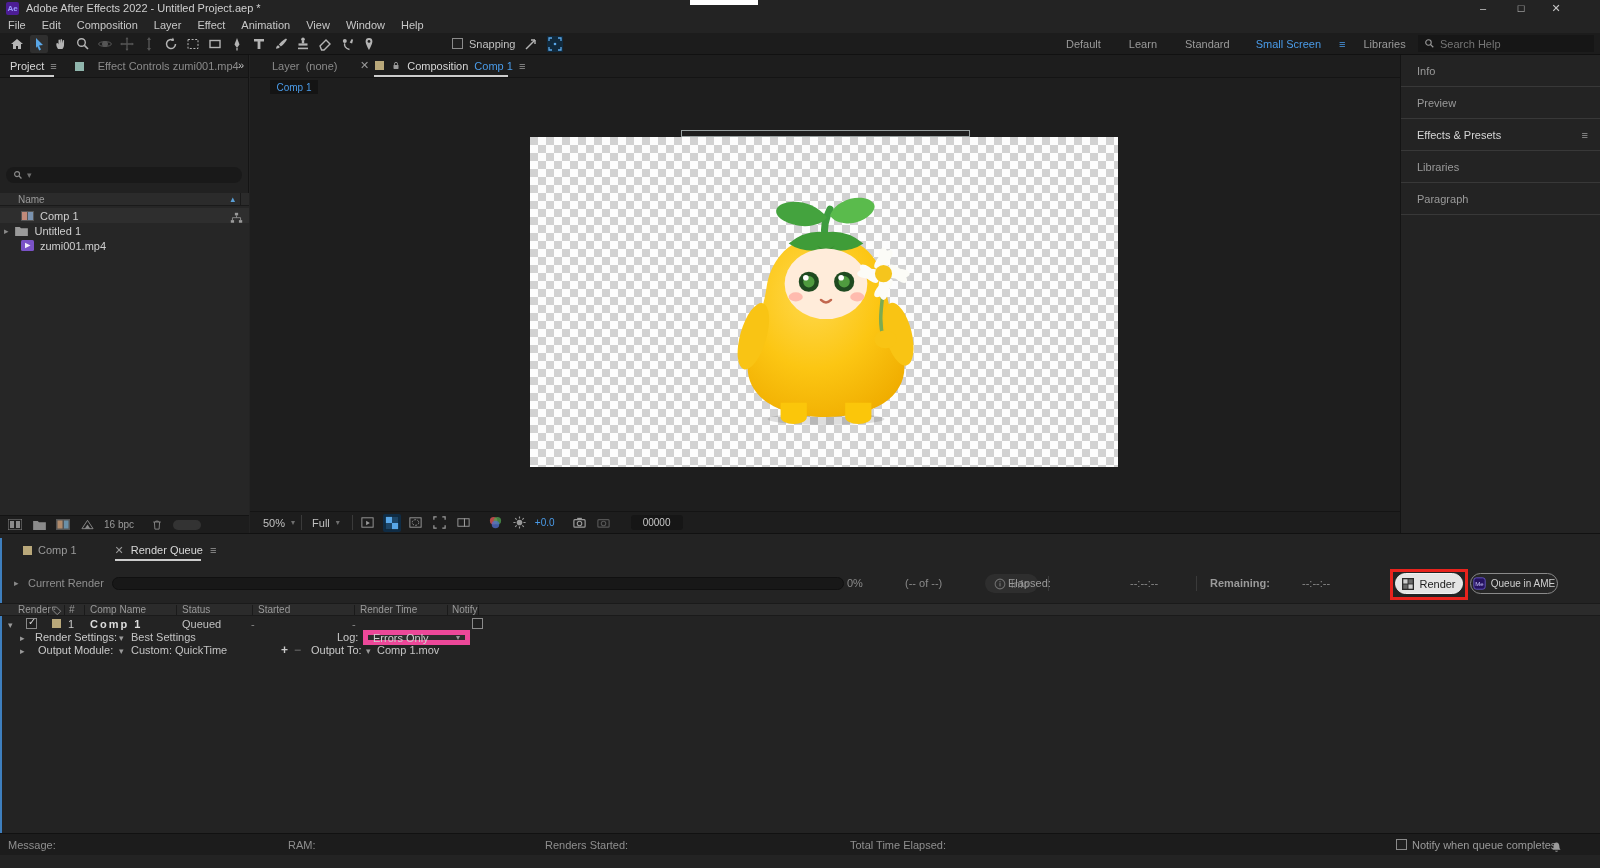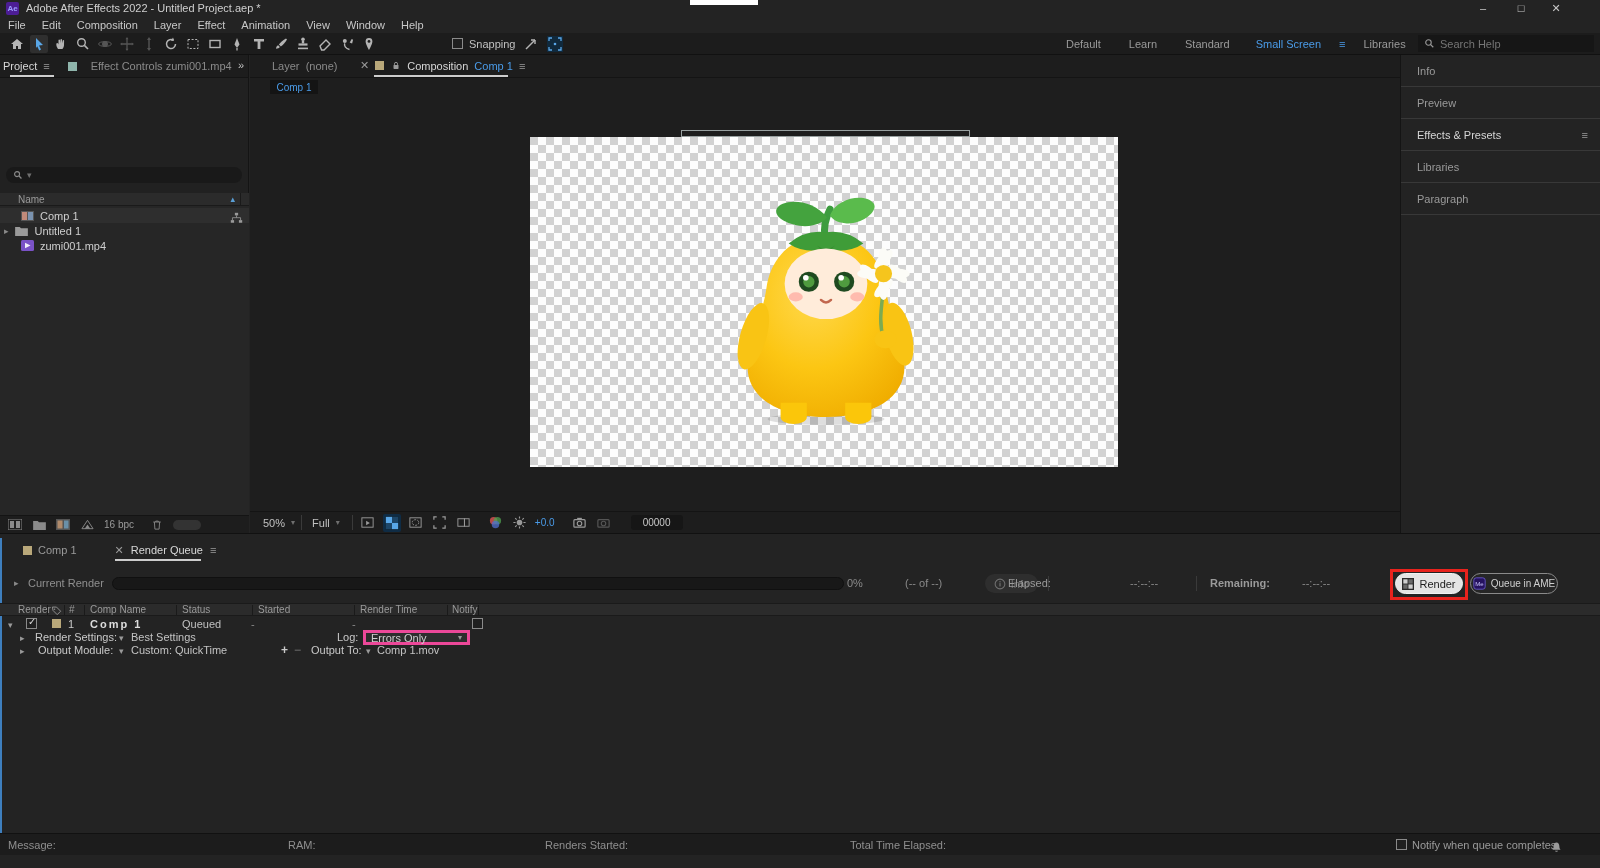--- a/index.html
+++ b/index.html
@@ -175,21 +175,21 @@
   <span class="i" style="width:12px;height:12px">
       <svg width="11" height="11" viewBox="0 0 16 16">
         <circle cx="6.5" cy="6.5" r="4" fill="none" stroke="#9a9a9a" stroke-width="1.6"></circle>
         <path d="M9.6 9.6L13.5 13.5" stroke="#9a9a9a" stroke-width="1.8"></path>
       </svg>
     </span>
   <input style="background: transparent; border: none; outline: none; color: rgb(154, 154, 154); font-family: inherit; font-size: 11px; width: 145px;" placeholder="Search Help">
 </div>
 
 <div class="abs" style="left:0;top:55px;width:249px;height:478px;border-right:1px solid #141414;background:#212121">
-  <div class="panel-tabstrip row" style="gap:6px;padding-left:3px;position:relative">
+  <div class="panel-tabstrip row" style="gap:6px;padding-left:10px;position:relative">
     <span style="color:#d8d8d8">Project</span>
     <span style="color:#9a9a9a">≡</span>
     <span class="row" style="gap:14px;margin-left:12px">
       <span style="width:9px;height:9px;background:#8fb5ac;display:inline-block"></span>
       <span style="color:#8a8a8a">Effect Controls zumi001.mp4</span>
     </span>
     <span class="abs" style="right:4px;top:4px;color:#c0c0c0">»</span>
     <span class="tab-underline" style="left:10px;bottom:0;width:44px"></span>
   </div>
 
@@ -544,21 +544,21 @@
     <span class="abs" style="left:352px;top:0;color:#8a8a8a">-</span>
     <span class="abs cb" style="left:458px;top:0"></span>
   </div>
 
   <div class="abs" style="left:0;top:97px;width:1600px;height:13px">
     <span class="abs" style="left:20px;top:2px;color:#9a9a9a;font-size:9px">▸</span>
     <span class="abs rq-label" style="left:35px;top:0">Render Settings:</span>
     <span class="abs" style="left:119px;top:2px;color:#9a9a9a;font-size:9px">▾</span>
     <span class="abs link" style="left:131px;top:0">Best Settings</span>
     <span class="abs rq-label" style="left:337px;top:0">Log:</span>
-    <span class="abs row" style="left:363px;top:-1px;width:107px;height:15px;background:#2d2d2d;border:3px solid #ec4899;padding:0 5px;justify-content:space-between">
+    <span class="abs row" style="left:363px;top:-1px;width:107px;height:15px;background:#2d2d2d;border:5px solid #ec4899;padding:0 5px;justify-content:space-between">
       <span style="color:#d0d0d0">Errors Only</span>
       <span style="color:#9a9a9a;font-size:8px">▾</span>
     </span>
   </div>
 
   <div class="abs" style="left:0;top:110px;width:1600px;height:13px">
     <span class="abs" style="left:20px;top:2px;color:#9a9a9a;font-size:9px">▸</span>
     <span class="abs rq-label" style="left:38px;top:0">Output Module:</span>
     <span class="abs" style="left:119px;top:2px;color:#9a9a9a;font-size:9px">▾</span>
     <span class="abs link" style="left:131px;top:0">Custom: QuickTime</span>

